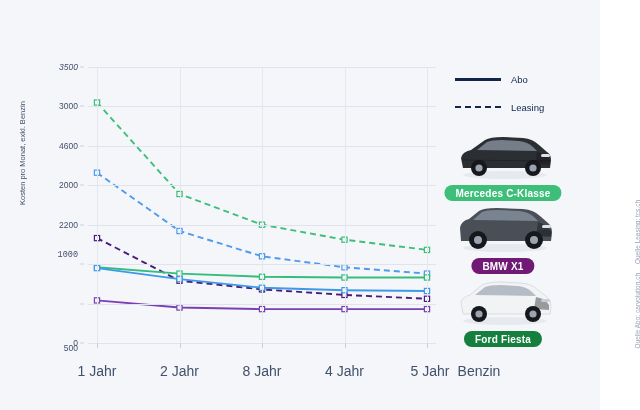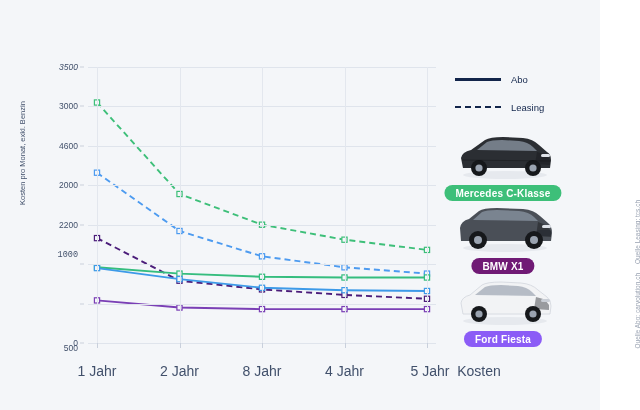--- a/index.html
+++ b/index.html
@@ -199,21 +199,21 @@
       <div class="xtickmark" style="left: 97px;"></div>
       <span style="left: 97px;">1 Jahr</span>
       <div class="xtickmark" style="left: 179.5px;"></div>
       <span style="left: 179.5px;">2 Jahr</span>
       <div class="xtickmark" style="left: 262px;"></div>
       <span style="left: 262px;">8 Jahr</span>
       <div class="xtickmark" style="left: 344.5px;"></div>
       <span style="left: 344.5px;">4 Jahr</span>
       <div class="xtickmark" style="left: 427px;"></div>
       <span style="left: 430px;">5 Jahr</span>
-      <span style="left: 479px;">Kosten</span>
+      <span style="left: 479px;">Benzin</span>
     </div>
 
   <div class="legend" id="legend">
       <div class="legend-row">
         <div class="legend-key">
           <div class="ln" style="border-top-color: rgb(18, 37, 75); background: rgb(18, 37, 75);"></div>
         </div>
         <div class="legend-label">Abo</div>
       </div>
       <div class="legend-row">
@@ -260,21 +260,21 @@
       <ellipse cx="56" cy="45" rx="42" ry="4" fill="#e6e9ee"></ellipse>
       <path d="M14 38 L12 27 Q13 21 21 19 L33 9 Q38 6 52 6 L72 7 Q83 8 89 14 L98 21 Q102 24 102 30 L101 38 Z" fill="#f2f3f5" stroke="#d2d6dd" stroke-width="0.8"></path>
       <path d="M26 19 L36 11 Q40 9 52 9 L69 10 Q78 11 83 16 L87 20 Z" fill="#8e98a6" opacity="0.6"></path>
       <path d="M87 21 Q97 23 100 29 L100 34 L85 33 Z" fill="#2b2f36" opacity="0.45"></path>
       <rect x="92" y="23" width="9" height="3" rx="1.5" fill="#c9ced6"></rect>
       <circle cx="30" cy="38" r="8" fill="#16181b"></circle>
             <circle cx="30" cy="38" r="3.6" fill="#9aa3b0"></circle>
       <circle cx="84" cy="38" r="8" fill="#16181b"></circle>
             <circle cx="84" cy="38" r="3.6" fill="#9aa3b0"></circle>
     </svg></div>
-        <div class="badge" style="background: #8b5cf6;">Ford Fiesta</div>
+        <div class="badge" style="background: #15803d;">Ford Fiesta</div>
       </div>
     </div>
 
   <div class="source">
     <span>Quelle Abo: carvolution.ch</span>
     &nbsp;&nbsp;&nbsp;
     <span>Quelle Leasing: tcs.ch</span>
   </div>
 
 </div>

